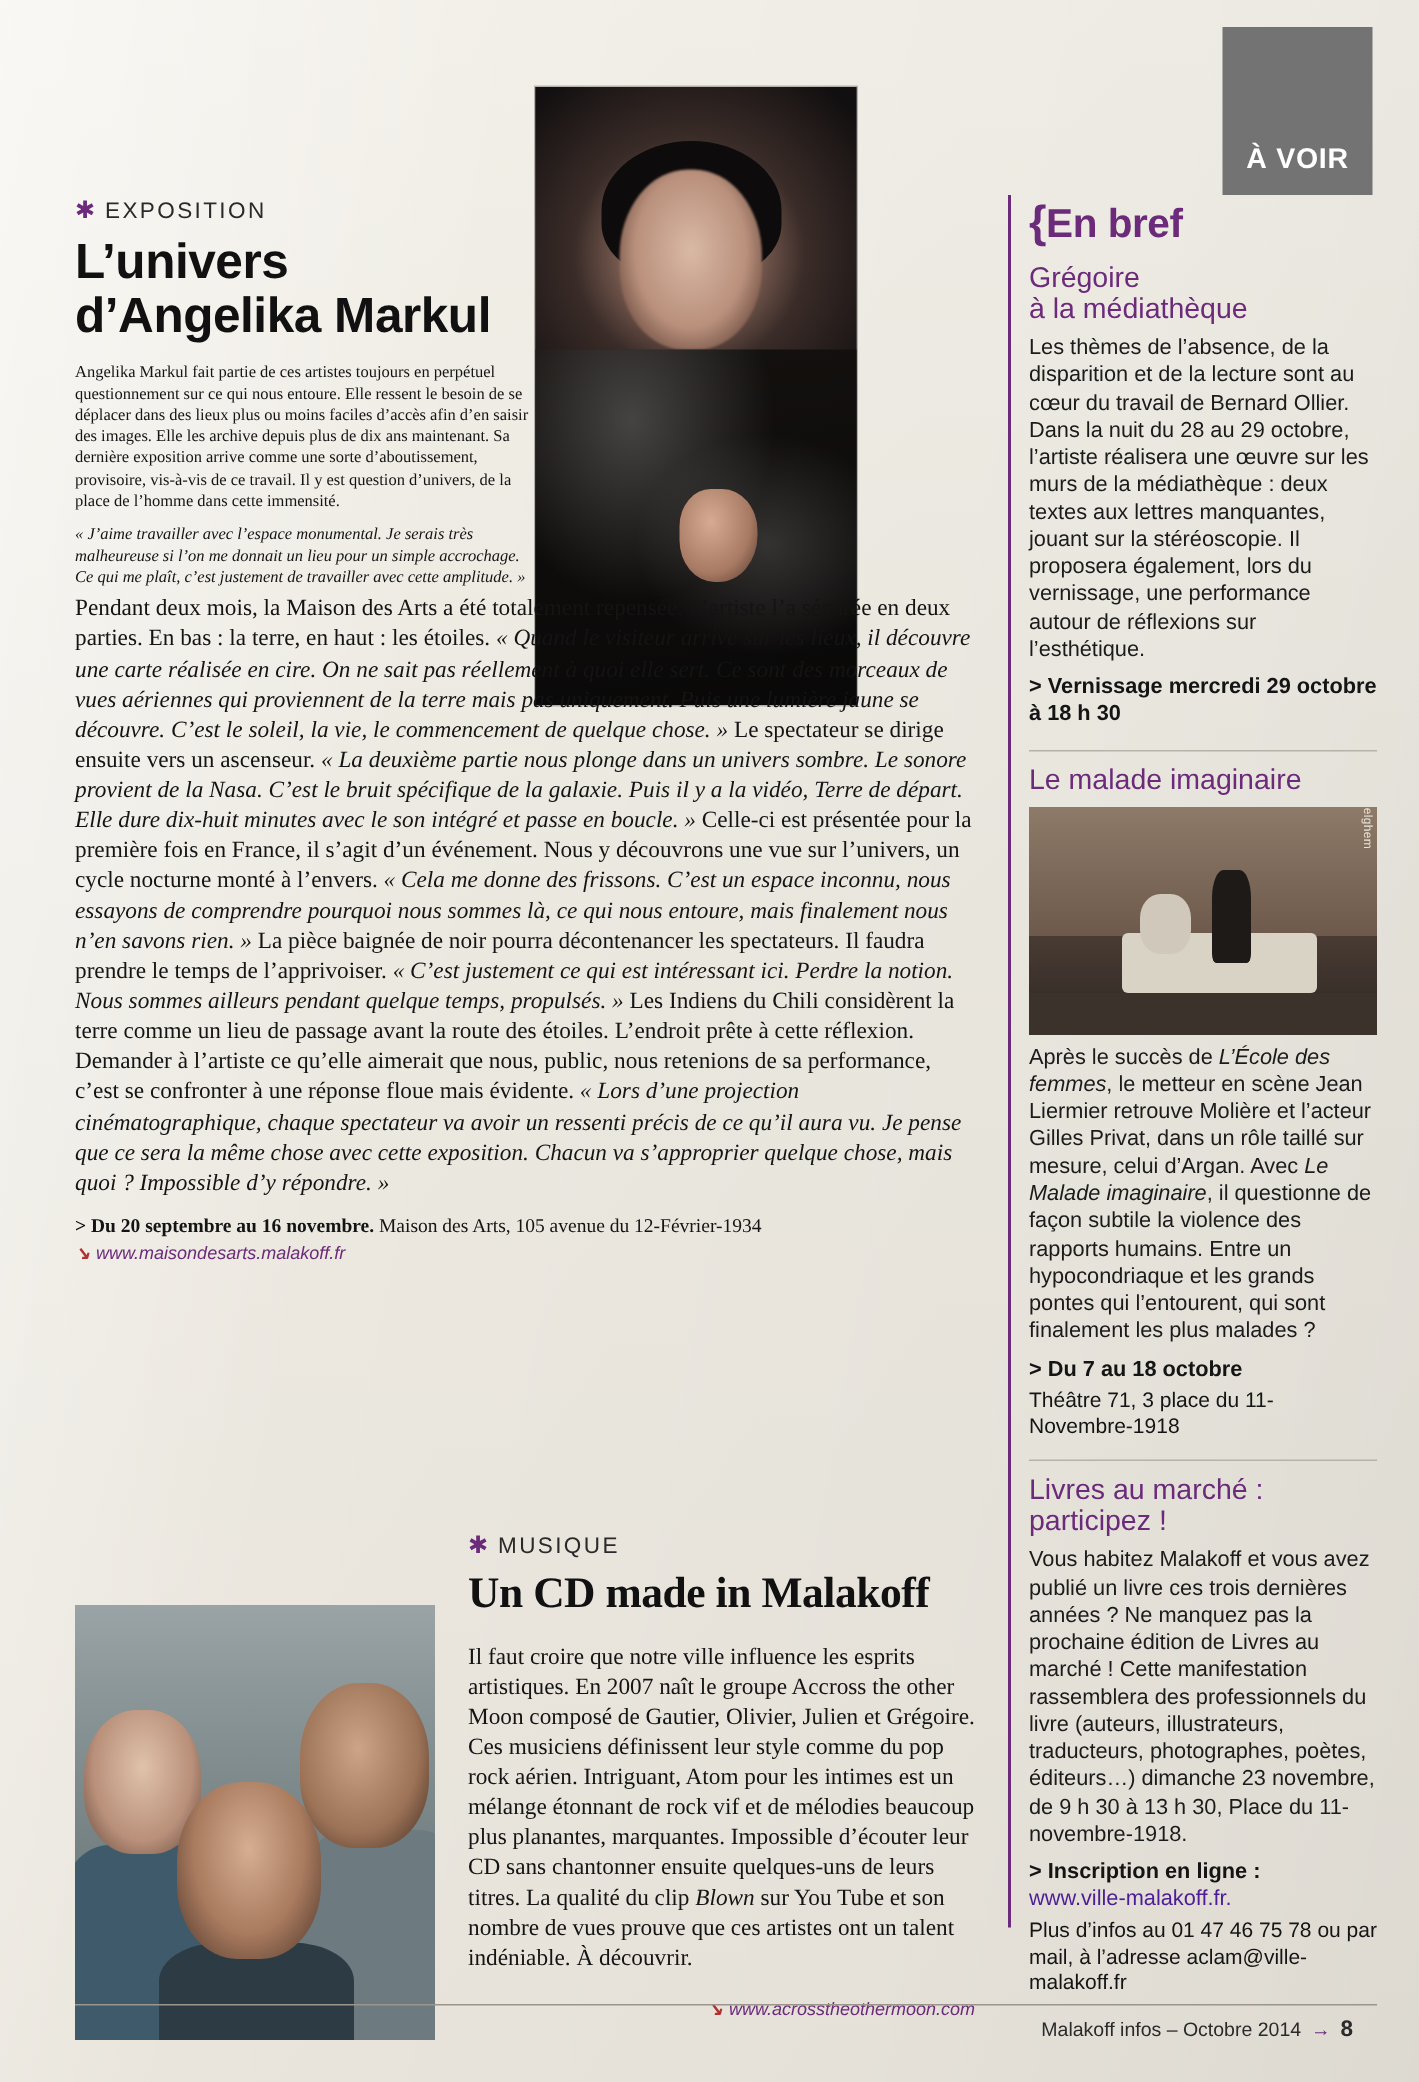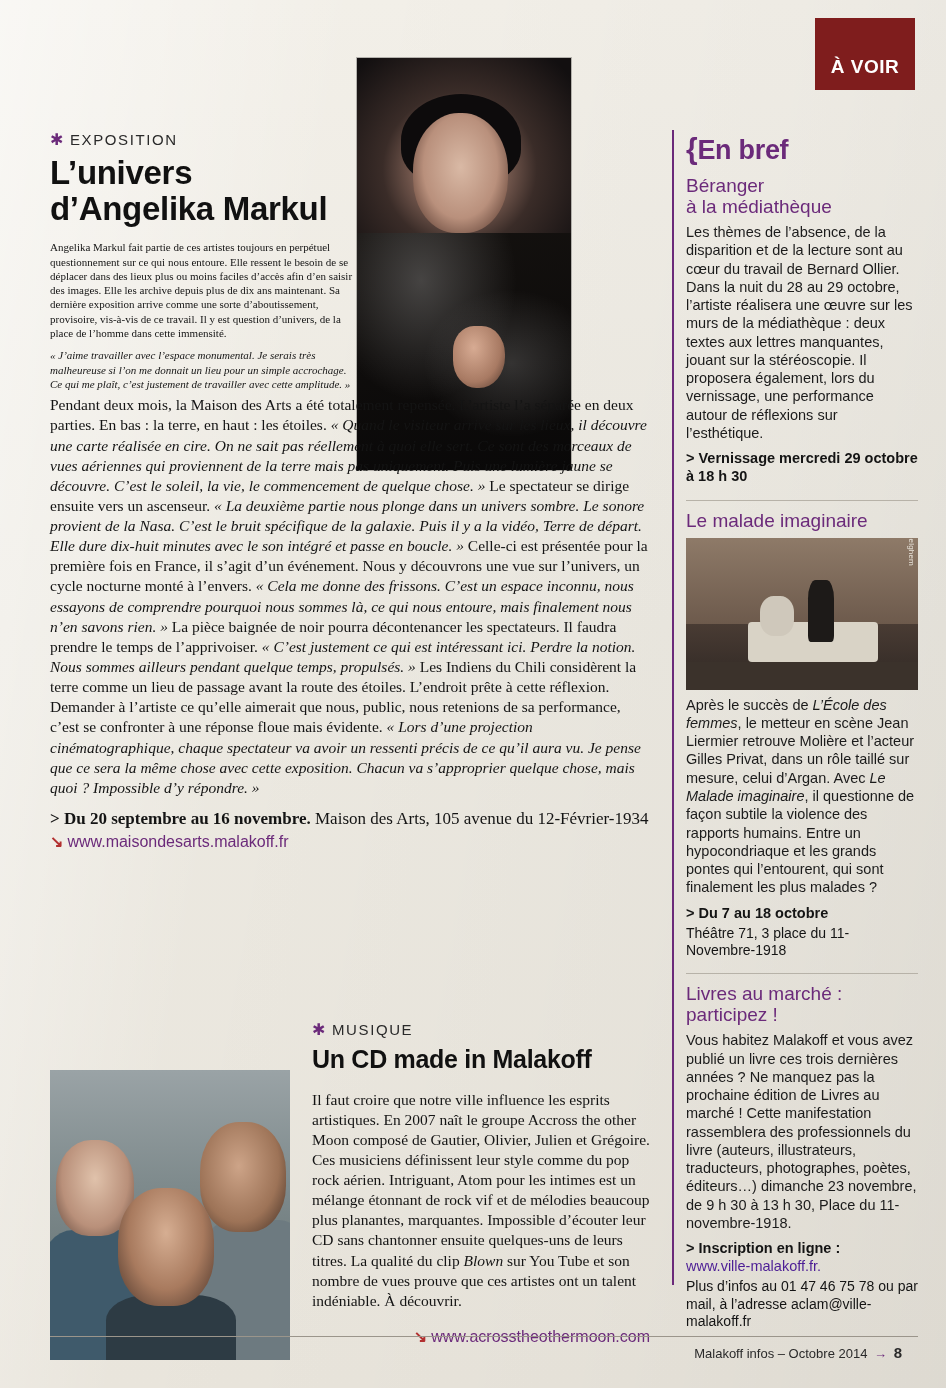--- a/index.html
+++ b/index.html
@@ -26,22 +26,22 @@
   .page {
     position: absolute;
     inset: 0;
   }
   
   .avoir-tab {
     position: absolute;
     left: 815px;
     top: 18px;
     width: 100px;
-    height: 72px;
-    background: #7f1d1d;
+    height: 112px;
+    background: #737373;
     color: #ffffff;
     box-sizing: border-box;
   }
   .avoir-tab .label {
     position: absolute;
     bottom: 12px;
     left: 0;
     width: 100%;
     text-align: center;
     font-family: "Liberation Sans", sans-serif;
@@ -86,29 +86,30 @@
     margin: 0;
   }
   .body-wide {
     width: 600px;
     font-size: 15.5px;
     line-height: 1.30;
     margin: 0;
   }
   .ital { font-style: italic; }
   .infoline {
-    font-size: 17px;
+    font-size: 13px;
     margin-top: 10px;
     line-height: 1.3;
   }
   .infoline b { font-weight: bold; }
   .weblink {
     color: #6b2a7a;
     font-family: "Liberation Sans", sans-serif;
-    font-size: 16px;
+    font-size: 12px;
+    font-style: italic;
     margin-top: 2px;
   }
   .arrow-red {
     color: #b23030;
     font-weight: bold;
     margin-right: 4px;
   }
   
   .hero-img {
     position: absolute;
@@ -202,23 +203,23 @@
     position: absolute; left: 150px; top: 150px; width: 110px; height: 150px;
     background: #6d7a80; border-radius: 28% 28% 0 0;
   }
   .music-text {
     position: absolute;
     left: 262px;
     top: 0;
     width: 338px;
   }
   .music-headline {
-    font-family: Liberation Sans, sans-serif;
+    font-family: Liberation Serif, serif;
     font-weight: bold;
-    font-size: 25px;
+    font-size: 29px;
     margin: 4px 0 6px 0;
     color: #111;
     letter-spacing: -0.3px;
   }
   .music-body {
     font-size: 15.5px;
     line-height: 1.30;
   }
   .music-link {
     text-align: right;
@@ -407,21 +408,21 @@
 
   <div class="rule-v"></div>
 
   <div class="right-col">
     <div class="enbref">
       <span class="brace">{</span><span>En bref</span>
     </div>
 
     <div>
       <div class="r-title">
-        <span>Béranger</span><br>
+        <span>Grégoire</span><br>
         <span>à la médiathèque</span>
       </div>
       <p class="r-body">Les thèmes de l’absence, de la disparition et de la lecture sont au cœur du travail de Bernard Ollier. Dans la nuit du 28 au 29 octobre, l’artiste réalisera une œuvre sur les murs de la médiathèque : deux textes aux lettres manquantes, jouant sur la stéréoscopie. Il proposera également, lors du vernissage, une performance autour de réflexions sur l’esthétique.</p>
       <div class="r-bullet">
         <b>&gt; Vernissage mercredi 29 octobre à 18 h 30</b>
       </div>
     </div>
 
     <div class="divider"></div>
 

